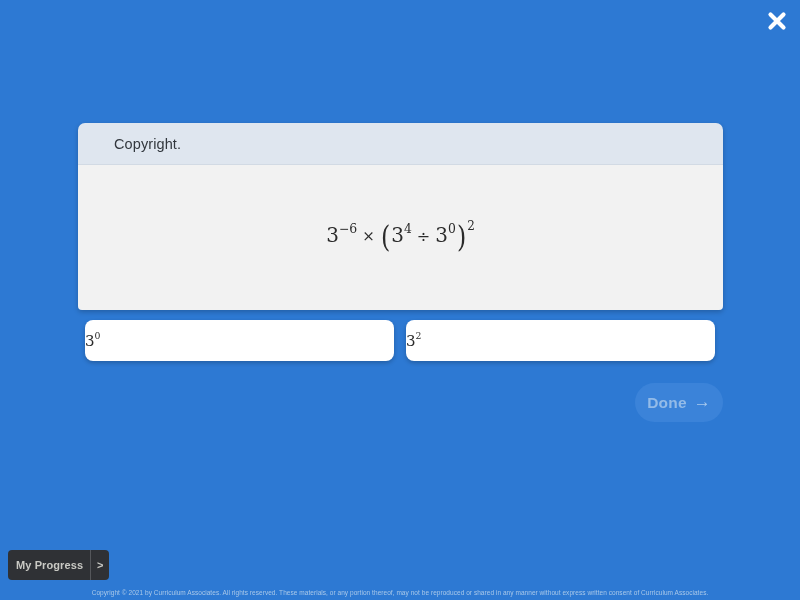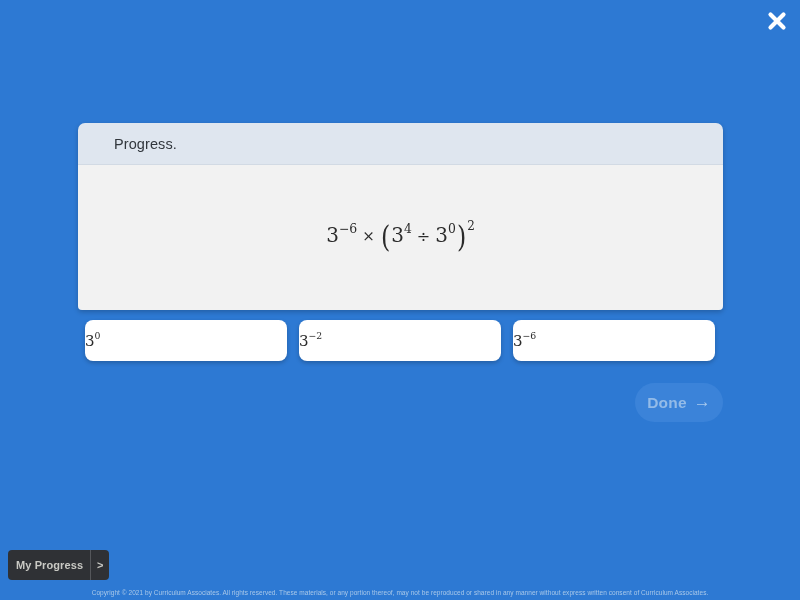--- a/index.html
+++ b/index.html
@@ -214,45 +214,42 @@
   <span>
     <svg width="22" height="22" viewBox="0 0 22 22" aria-hidden="true">
       <path d="M4.5 4.5 L17.5 17.5 M17.5 4.5 L4.5 17.5" stroke="#ffffff" stroke-width="4.2" stroke-linecap="round" fill="none"></path>
     </svg>
   </span>
 </div>
 
 <div id="question-card">
 
   <div id="card-header">
-    <span class="prompt">Progress.</span>
+    <span class="prompt">Copyright.</span>
   </div>
 
   <div id="card-body">
     <div class="math">
       <span class="base"><span>3</span><sup>−6</sup></span><span class="op">×</span><span class="paren">(</span><span class="grp"><span class="base"><span>3</span><sup>4</sup></span><span class="op-div">÷</span><span class="base"><span>3</span><sup>0</sup></span></span><span class="paren">)</span><span class="grp-exp">2</span>
     </div>
   </div>
 
 </div>
 
 <div id="choices">
 
   <div class="choice">
     <span class="math"><span class="base"><span>3</span><sup>0</sup></span></span>
   </div>
 
+
   <div class="choice">
-    <span class="math"><span class="base"><span>3</span><sup>−2</sup></span></span>
-  </div>
-
-
-  <div class="choice">
-    <span class="math"><span class="base"><span>3</span><sup>−6</sup></span></span>
-  </div>
+    <span class="math"><span class="base"><span>3</span><sup>2</sup></span></span>
+  </div>
+
 
 </div>
 
 <div id="done-btn">
   <span class="label">Done</span>
   <span class="arrow">→</span>
 </div>
 
 <div id="my-progress">
   <span class="mp-label">My Progress</span>

